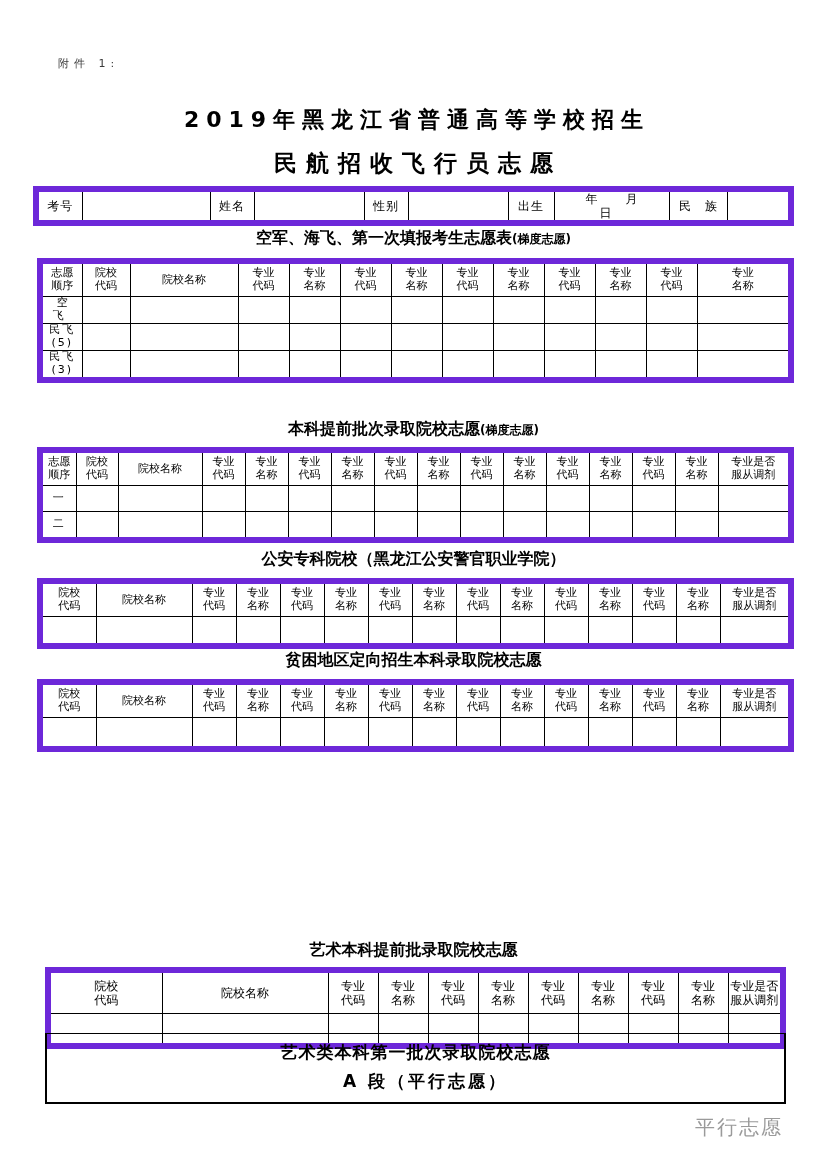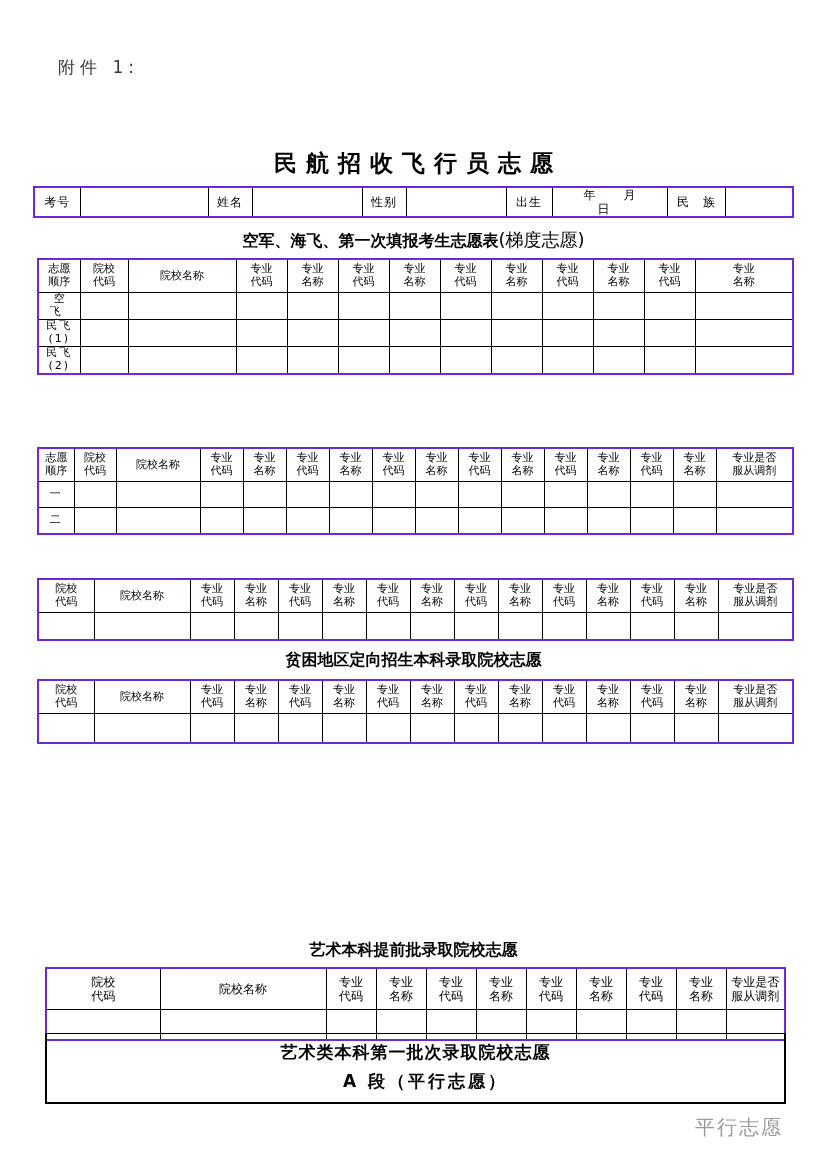--- a/index.html
+++ b/index.html
@@ -21,21 +21,21 @@
     left: 0; top: 0;
     width: 827px;
     height: 1169px;
   }
 
   
   .attach-label {
     position: absolute;
     left: 58px;
     top: 56px;
-    font-size: 17px;
+    font-size: 11px;
     letter-spacing: 5px;
     color: #3a3a3a;
     white-space: nowrap;
   }
   .doc-title-1 {
     position: absolute;
     left: 0; right: 0;
     top: 105px;
     text-align: center;
     font-size: 22px;
@@ -54,21 +54,21 @@
     letter-spacing: 9px;
     text-indent: 9px;
     white-space: nowrap;
   }
 
   
   table.grid {
     border-collapse: collapse;
     table-layout: fixed;
     width: 100%;
-    border: 2px solid #6d28d9;
+    border: 6px solid #6d28d9;
   }
   table.grid td, table.grid th {
     border: 1px solid #000;
     padding: 0;
     font-weight: normal;
     font-size: 11px;
     line-height: 1.18;
     text-align: center;
     vertical-align: middle;
     color: #000;
@@ -94,22 +94,22 @@
   .sec-title {
     position: absolute;
     left: 0; right: 0;
     text-align: center;
     font-size: 16px;
     font-weight: bold;
     white-space: nowrap;
     letter-spacing: 0px;
   }
   .sec-title .paren {
-    font-size: 18px;
-    font-weight: normal;
+    font-size: 12px;
+    font-weight: bold;
   }
 
   
   .tbl-wrap { position: absolute; }
   .tbl-wrap table.grid th { height: 32px; }
   .tbl-wrap table.grid td.body { height: 24px; }
 
   .t1 { left: 37px; top: 258px; width: 757px; }
   .t2 { left: 37px; top: 447px; width: 757px; }
   .t3 { left: 37px; top: 578px; width: 757px; }
@@ -166,20 +166,21 @@
     white-space: nowrap;
   }
 </style>
 </head>
 <body>
 
 <div class="page">
 
   <div class="attach-label">附件 1:</div>
 
+  <div class="doc-title-1">2019年黑龙江省普通高等学校招生</div>
 
   <div class="doc-title-2">民航招收飞行员志愿</div>
 
   <div class="info-wrap">
     <table class="grid">
       <colgroup>
         <col style="width:46px">
           <col style="width:128px">
         <col style="width:44px">
           <col style="width:110px">
@@ -204,21 +205,27 @@
         <td></td>
       </tr>
     </tbody>
       </table>
   </div>
 
   <div class="sec-title" style="top:228px;">
     <span>空军、海飞、第一次填报考生志愿表</span><span class="paren">(梯度志愿)</span>
   </div>
 
-
+  <div class="sec-title" style="top:419px;">
+    <span>本科提前批次录取院校志愿</span><span class="paren">(梯度志愿)</span>
+  </div>
+
+  <div class="sec-title" style="top:549px;">
+    <span>公安专科院校（黑龙江公安警官职业学院）</span>
+  </div>
 
   <div class="sec-title" style="top:940px;">
     <span>艺术本科提前批录取院校志愿</span>
   </div>
 
   <div class="sec-title" style="top:650px;">
     <span>贫困地区定向招生本科录取院校志愿</span>
   </div>
 
   <div class="tbl-wrap t1">
@@ -277,36 +284,36 @@
             <td class="body"></td>
             <td class="body"></td>
             <td class="body"></td>
             <td class="body"></td>
             <td class="body"></td>
             <td class="body"></td>
             <td class="body"></td>
             <td class="body"></td>
           </tr>
           <tr>
-            <td class="body row-label">民飞(1)</td>
-            <td class="body"></td>
-            <td class="body"></td>
-            <td class="body"></td>
-            <td class="body"></td>
-            <td class="body"></td>
-            <td class="body"></td>
-            <td class="body"></td>
-            <td class="body"></td>
-            <td class="body"></td>
-            <td class="body"></td>
-            <td class="body"></td>
-            <td class="body"></td>
-          </tr>
-          <tr>
-            <td class="body row-label">民飞(2)</td>
+            <td class="body row-label">民飞(5)</td>
+            <td class="body"></td>
+            <td class="body"></td>
+            <td class="body"></td>
+            <td class="body"></td>
+            <td class="body"></td>
+            <td class="body"></td>
+            <td class="body"></td>
+            <td class="body"></td>
+            <td class="body"></td>
+            <td class="body"></td>
+            <td class="body"></td>
+            <td class="body"></td>
+          </tr>
+          <tr>
+            <td class="body row-label">民飞(3)</td>
             <td class="body"></td>
             <td class="body"></td>
             <td class="body"></td>
             <td class="body"></td>
             <td class="body"></td>
             <td class="body"></td>
             <td class="body"></td>
             <td class="body"></td>
             <td class="body"></td>
             <td class="body"></td>

